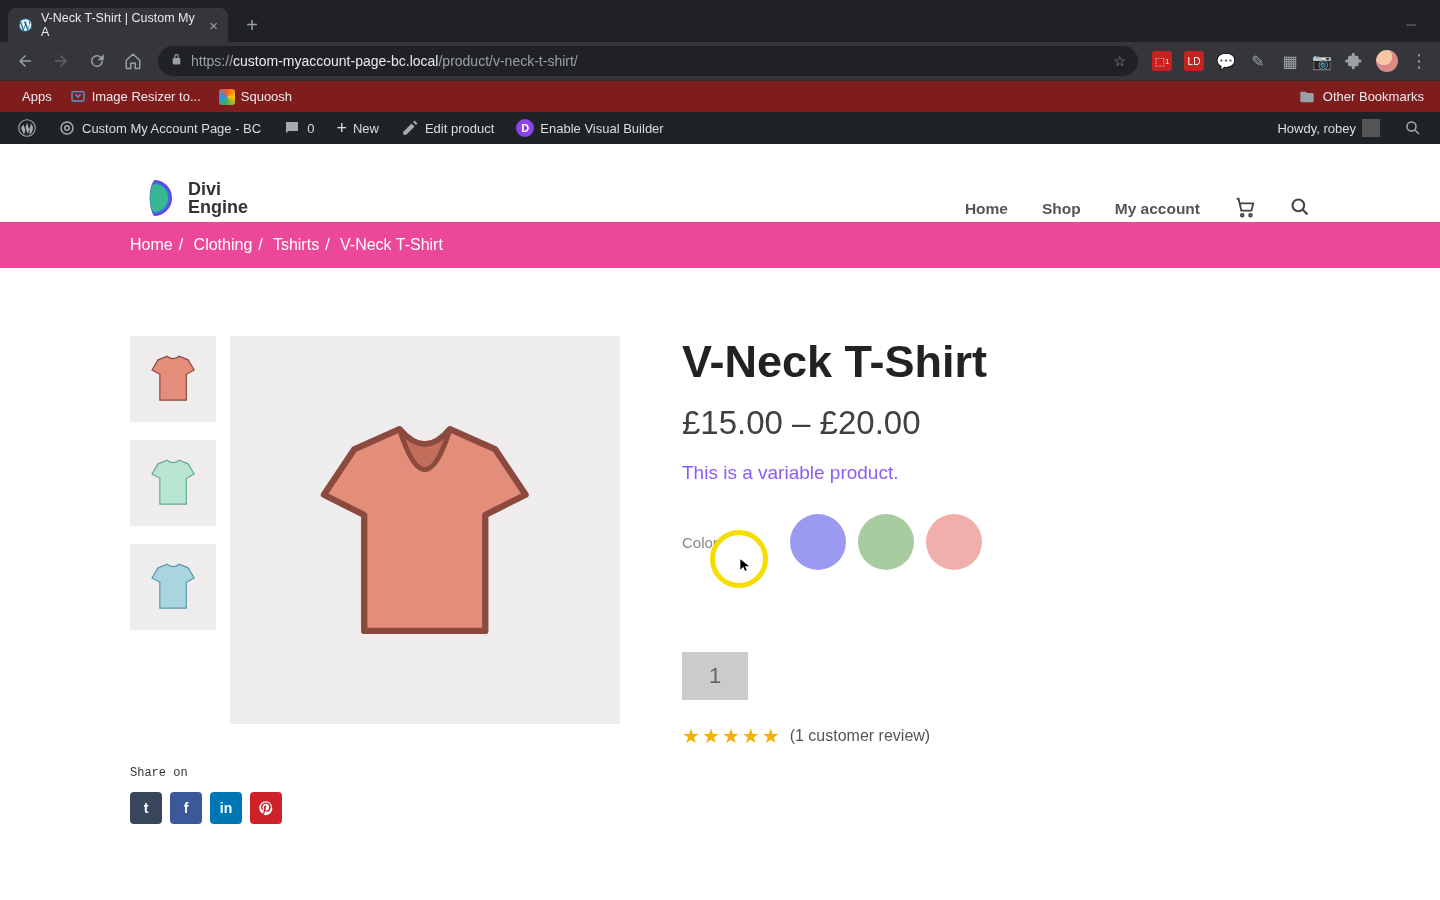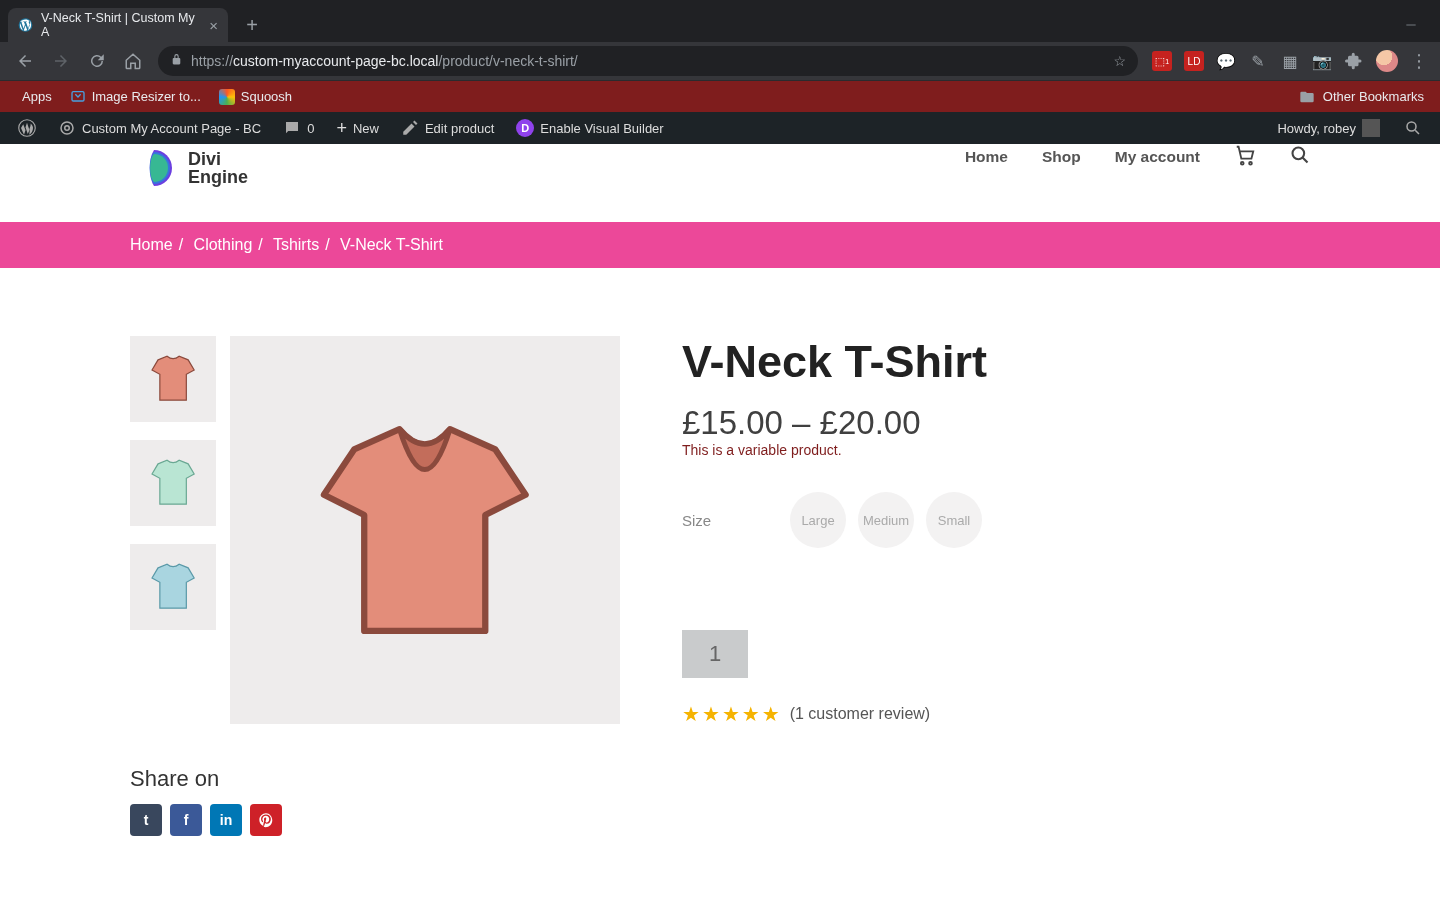--- a/index.html
+++ b/index.html
@@ -35,21 +35,21 @@
 
   
   .wp-bar { height:32px; background:#1d2327; color:#ddd; display:flex; align-items:center; font-size:13px; padding:0 10px; gap:6px; }
   .wp-item { display:flex; align-items:center; gap:6px; padding:0 8px; height:100%; }
   .wp-item svg { width:18px; height:18px; }
   .wp-right { margin-left:auto; display:flex; align-items:center; gap:8px; }
   .wp-avatar { width:18px; height:18px; background:#555; }
   .db-badge { width:18px; height:18px; border-radius:50%; background:#8f42ec; color:#fff; display:flex; align-items:center; justify-content:center; font-size:11px; font-weight:bold; }
 
   
-  .site-header { height:78px; display:flex; align-items:flex-start; padding:0 130px; }
+  .site-header { height:78px; display:flex; align-items:flex-end; padding:0 130px; }
   .logo { display:flex; align-items:center; gap:10px; }
   .logo-txt { font-size:18px; font-weight:600; color:#333; line-height:1; }
   .site-nav { margin-left:auto; display:flex; align-items:center; gap:34px; font-size:15.5px; color:#555; font-weight:600; }
   .site-nav a { color:#555; text-decoration:none; }
   .cart-ic, .search-ic { color:#444; }
 
   
   .breadcrumb-bar { background:#ec4899; color:#fff; padding:14px 130px; font-size:16px; }
   .breadcrumb-bar .sep { margin:0 6px; }
 
@@ -57,21 +57,21 @@
   .product-wrap { padding:68px 130px 0 130px; display:flex; gap:62px; }
   .gallery-col { display:flex; gap:14px; flex-shrink:0; }
   .thumbs { display:flex; flex-direction:column; gap:18px; }
   .thumb { width:86px; height:86px; background:#eeecec; display:flex; align-items:center; justify-content:center; }
   .main-img { width:390px; height:388px; background:#eeecec; display:flex; align-items:center; justify-content:center; margin-top:0; }
   .tshirt { width:80%; height:80%; }
 
   .details-col { flex:1; padding-left:0; }
   .prod-title { font-size:45px; font-weight:700; color:#222; }
   .price { font-size:33px; color:#404040; font-weight:500; margin-top:16px; }
-  .desc { font-size:14px; color:#7f1d1d; }
+  .desc { font-size:19px; color:#8b5cf6; margin-top:20px; }
 
   .variations { margin-top:20px; }
   .var-row { display:flex; align-items:center; min-height:76px; position:relative; }
   .var-label { width:108px; color:#888; font-size:15px; position:relative; }
   .color-swatches { display:flex; gap:12px; }
   .swatch { width:56px; height:56px; border-radius:50%; cursor:pointer; }
   .sw-blue { background:#9a9af0; }
   .sw-green { background:#a8cba0; }
   .sw-red  { background:#f1afab; }
   .size-opts { display:flex; gap:12px; }
@@ -84,21 +84,21 @@
   .cart-row { display:flex; gap:14px; margin-top:72px; }
   .qty-box { width:66px; height:48px; background:#c9cbcc; display:flex; align-items:center; justify-content:center; font-size:22px; color:#666; font-weight:500; }
   .addcart-btn { height:48px; background:#b7e2c9; color:#fff; border:none; border-radius:24px; padding:0 30px; font-size:18px; font-weight:700; letter-spacing:0.5px; }
 
   .rating-row { margin-top:24px; display:flex; align-items:center; gap:10px; }
   .stars { color:#f5b301; font-size:20px; display:flex; gap:2px; }
   .review-count { color:#555; font-size:16px; }
 
   
   .share-row { margin-top:42px; }
-  .share-title { font-size:22px; color:#333; }
+  .share-title { font-size:12px; color:#333;font-family:Liberation Mono, monospace; }
   .share-btns { display:flex; gap:8px; margin-top:12px; }
   .share-btn { width:32px; height:32px; border-radius:4px; display:flex; align-items:center; justify-content:center; color:#fff; font-size:14px; font-weight:bold; }
   .sb-tumblr { background:#39475d; }
   .sb-fb { background:#3b5998; }
   .sb-in { background:#0077b5; }
   .sb-pin { background:#ce2128; }
 </style>
 </head>
 <body>
 
@@ -326,26 +326,32 @@
       </div>
     </div>
   </div>
 
   <div class="details-col">
     <h1 class="prod-title">V-Neck T-Shirt</h1>
     <div class="price">£15.00 – £20.00</div>
     <div class="desc">This is a variable product.</div>
 
     <div class="variations">
-      <div class="var-row" style="margin-top:24px">
-        <div class="var-label">Size</div>
-        <div class="size-opts">
-          <div class="size-pill">Large</div>
-          <div class="size-pill">Medium</div>
-          <div class="size-pill">Small</div>
+      <div class="var-row">
+        <div class="var-label">
+          <span>Color</span>
+          <div class="highlight-ring"></div>
+          <div class="cursor-arrow"><svg viewBox="0 0 24 24" fill="#000">
+                <path d="M4 2l0 18 5-5 3 7 3-1-3-7 7 0z"></path>
+              </svg></div>
+        </div>
+        <div class="color-swatches">
+          <div class="swatch sw-blue"></div>
+          <div class="swatch sw-green"></div>
+          <div class="swatch sw-red"></div>
         </div>
       </div>
     </div>
 
     <div class="cart-row">
       <div class="qty-box">1</div>
     </div>
 
     <div class="rating-row">
       <div class="stars">

